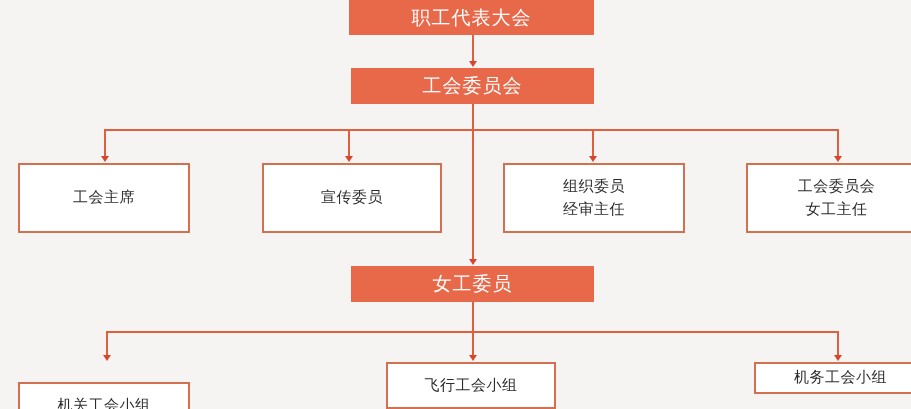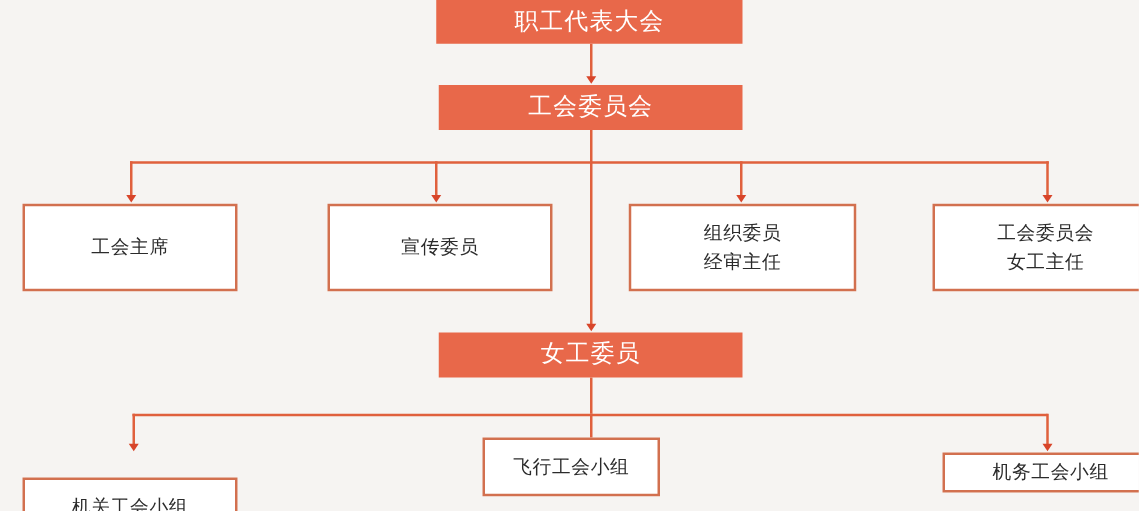--- a/index.html
+++ b/index.html
@@ -146,21 +146,21 @@
   <div class="conn v" style="left:456px; top:331px; height:25px;"></div>
   <div class="arrow" style="left:453px; top:355px;"></div>
 
   <div class="conn v" style="left:821px; top:331px; height:25px;"></div>
   <div class="arrow" style="left:818px; top:355px;"></div>
 
   <div class="node outlined" style="left:2px; top:382px; width:172px; height:47px;">
     <span class="node-line">机关工会小组</span>
   </div>
 
-  <div class="node outlined" style="left:370px; top:350px; width:142px; height:47px;">
+  <div class="node outlined" style="left:370px; top:362px; width:170px; height:47px;">
     <span class="node-line">飞行工会小组</span>
   </div>
 
   <div class="node outlined" style="left:738px; top:362px; width:173px; height:32px;">
     <span class="node-line">机务工会小组</span>
   </div>
 
 </div>
 
 </body></html>

